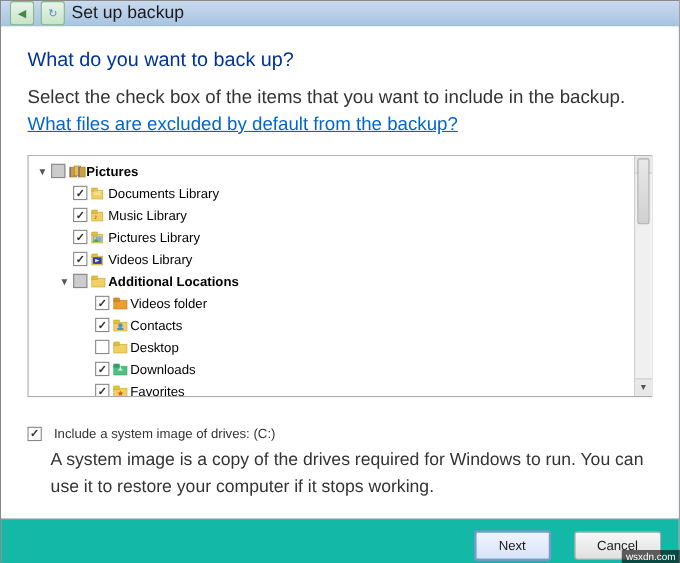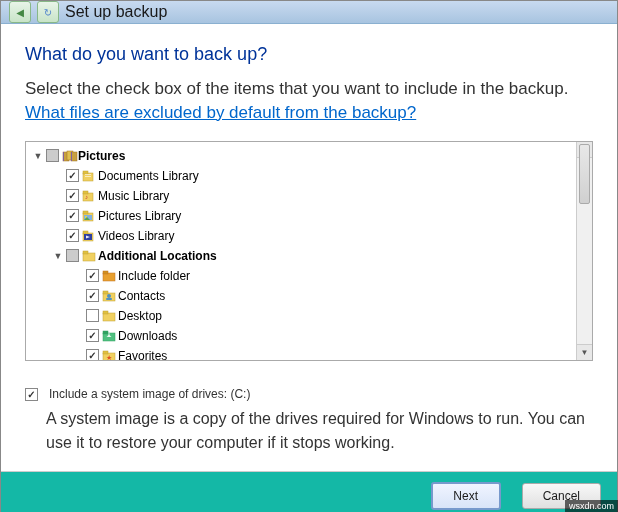--- a/index.html
+++ b/index.html
@@ -327,21 +327,21 @@
           <span class="item-label bold">Additional Locations</span>
         </div>
 
         <div class="tree-item level2">
           <span class="expand-icon" style="visibility:hidden;">▶</span>
           <div class="checkbox checked"></div>
           <svg class="folder" viewBox="0 0 16 14">
             <rect x="1" y="4" width="12" height="8" fill="#e8a030" stroke="#c07020" stroke-width="0.5"></rect>
             <rect x="1" y="2" width="5" height="3" fill="#d09020" stroke="#c07020" stroke-width="0.5"></rect>
           </svg>
-          <span class="item-label">Include folder</span>
+          <span class="item-label">Videos folder</span>
         </div>
 
         <div class="tree-item level2">
           <span class="expand-icon" style="visibility:hidden;">▶</span>
           <div class="checkbox checked"></div>
           <svg class="folder" viewBox="0 0 16 14">
             <rect x="1" y="4" width="12" height="8" fill="#f0d060" stroke="#c0a030" stroke-width="0.5"></rect>
             <rect x="1" y="2" width="5" height="3" fill="#e0c040" stroke="#c0a030" stroke-width="0.5"></rect>
             <circle cx="7" cy="7" r="2" fill="#5090c0"></circle>
             <rect x="4" y="9" width="6" height="2" rx="1" fill="#5090c0"></rect>

